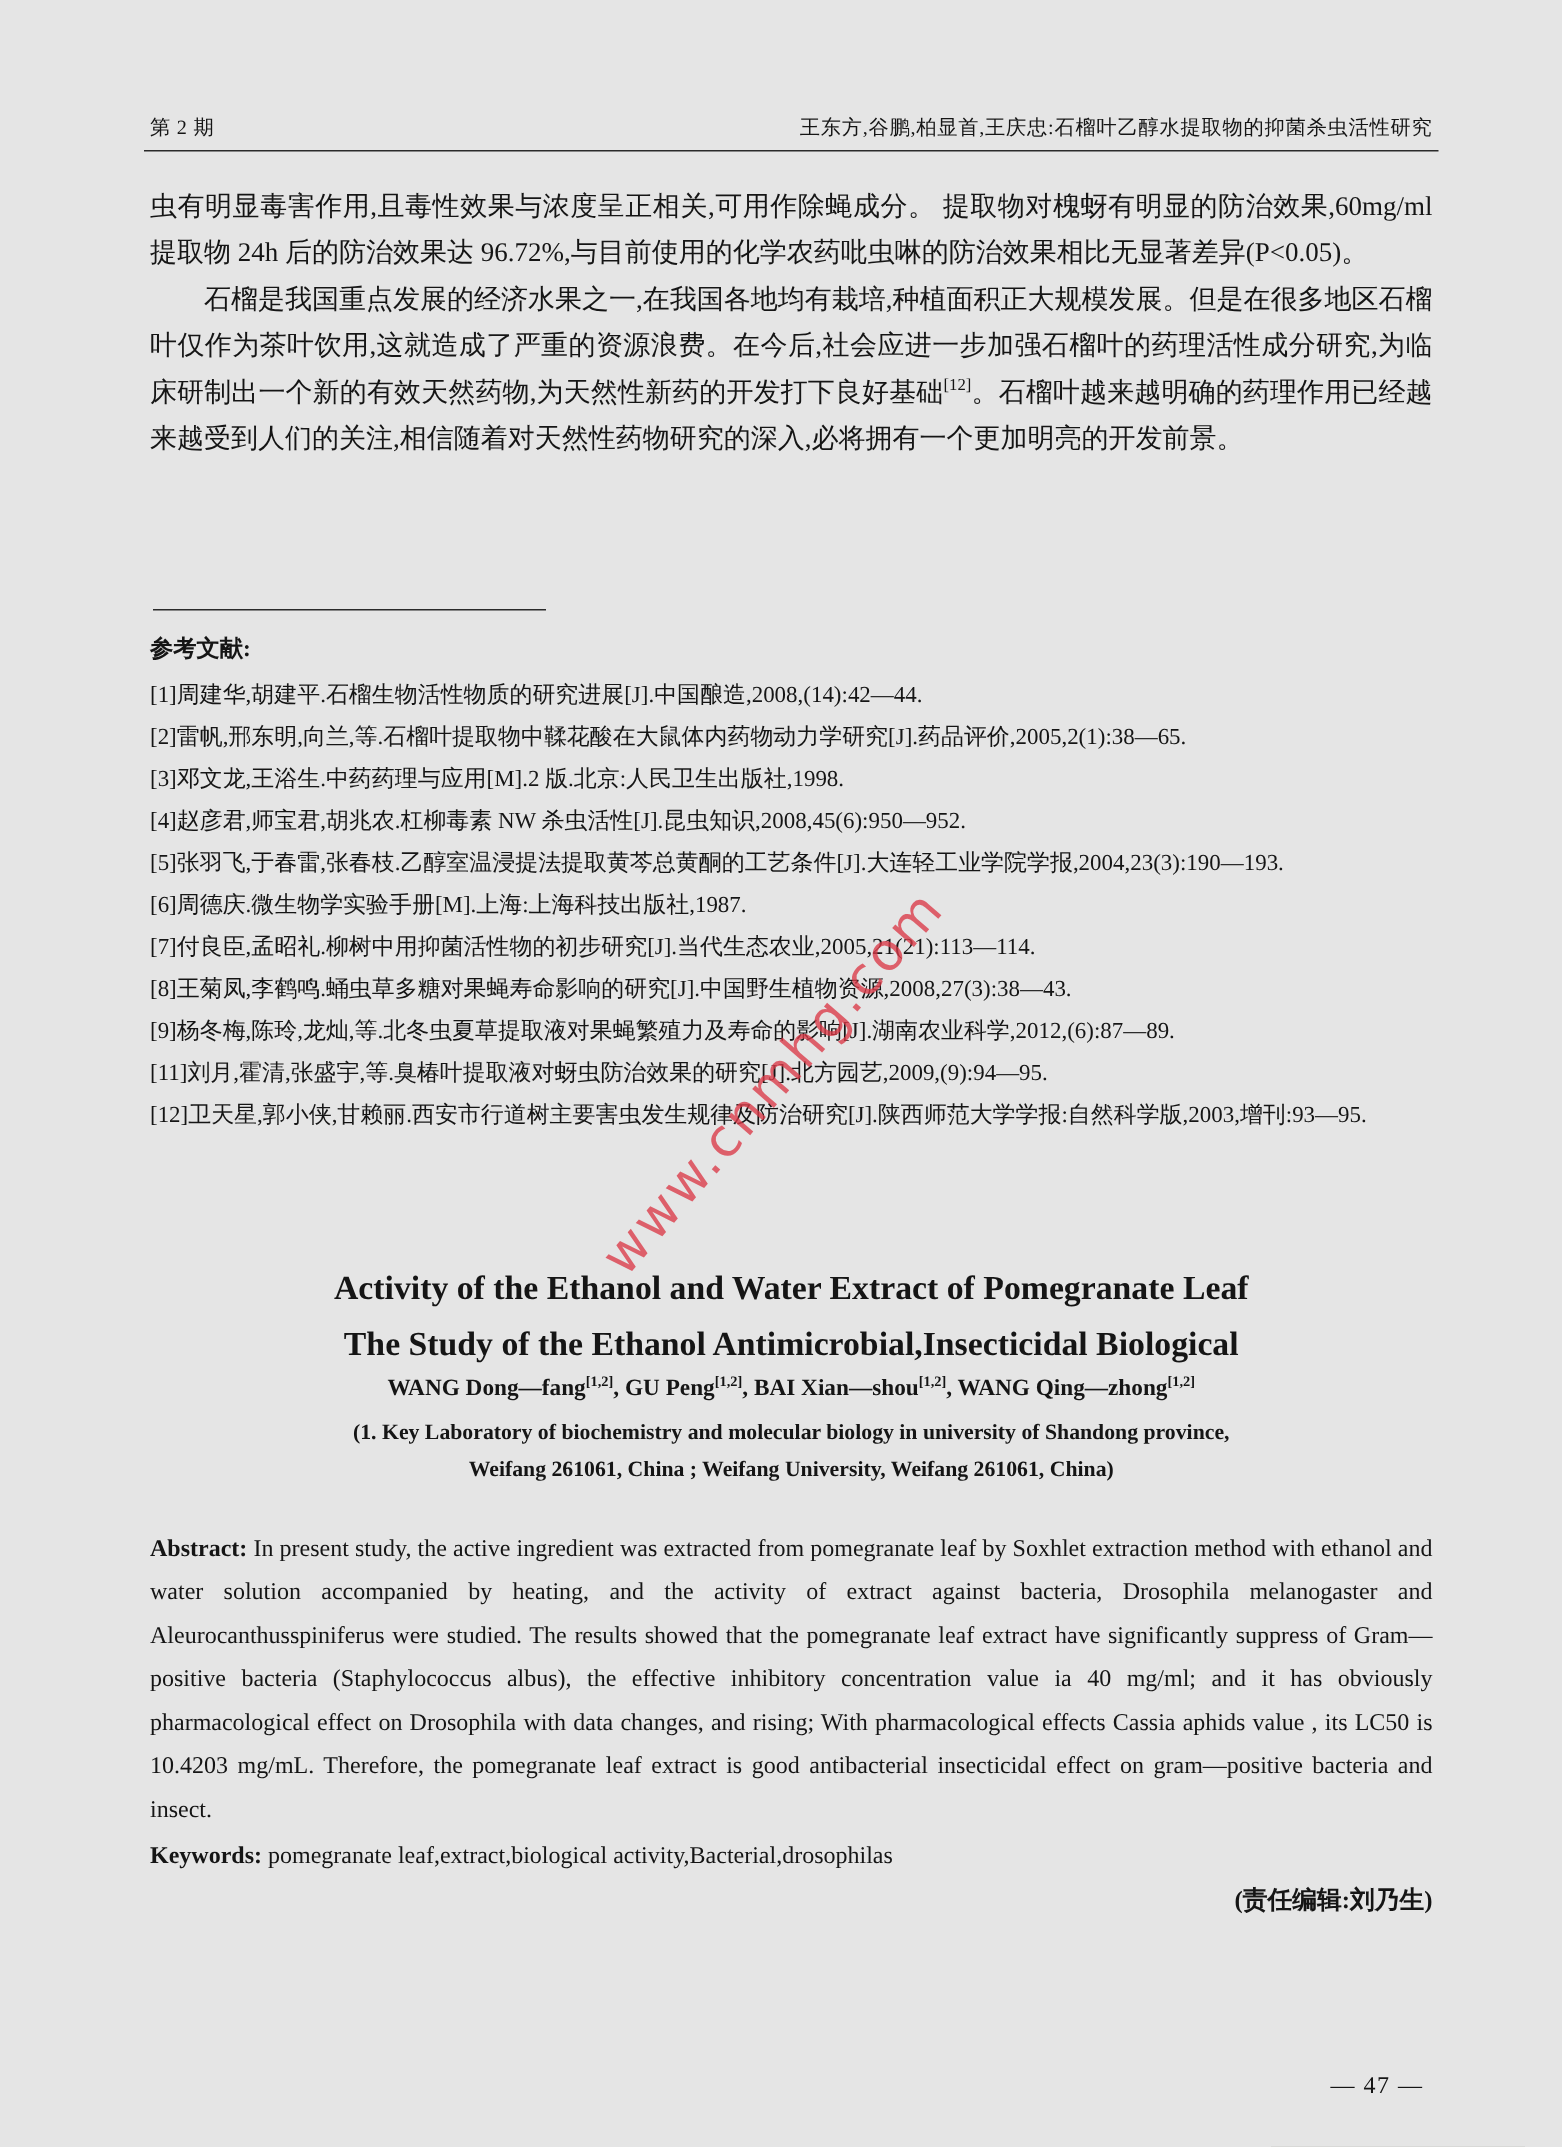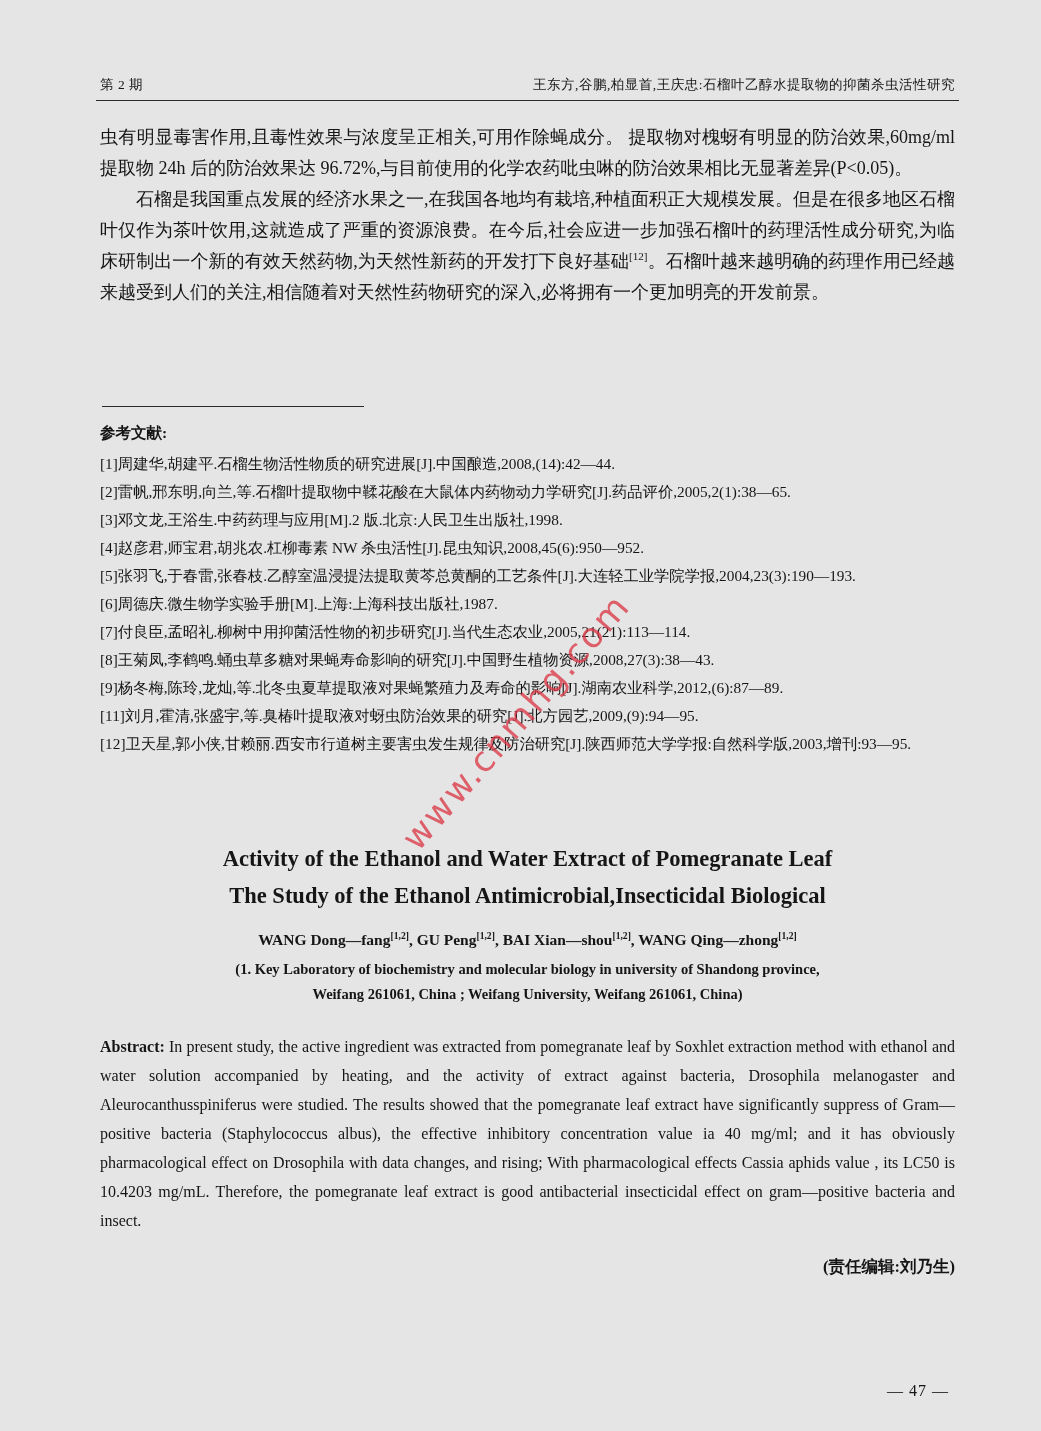--- a/index.html
+++ b/index.html
@@ -58,21 +58,21 @@
   .eng-title {
     text-align: center;
     font-weight: bold;
     font-size: 22.5px;
     line-height: 37px;
   }
   .authors {
     text-align: center;
     font-weight: bold;
     font-size: 15.5px;
-    margin-top: 17px;
+    margin-top: 3px;
   }
   .affil {
     text-align: center;
     font-weight: bold;
     font-size: 14.5px;
     line-height: 25px;
   }
   .affil-first { margin-top: 8px; }
   .abstract {
     margin: 25px 0 0 0;
@@ -157,19 +157,20 @@
       <span><span>GU Peng</span><sup>[1,2]</sup><span>, </span></span>
       <span><span>BAI Xian—shou</span><sup>[1,2]</sup><span>, </span></span>
       <span><span>WANG Qing—zhong</span><sup>[1,2]</sup><span></span></span>
     </div>
 
     <div class="affil affil-first">(1. Key Laboratory of biochemistry and molecular biology in university of Shandong province,</div>
     <div class="affil">Weifang 261061, China ; Weifang University, Weifang 261061, China)</div>
 
     <p class="abstract"><span class="lbl">Abstract:</span><span> In present study, the active ingredient was extracted from pomegranate leaf by Soxhlet extraction method with ethanol and water solution accompanied by heating, and the activity of extract against bacteria, Drosophila melanogaster and Aleurocanthusspiniferus were studied. The results showed that the pomegranate leaf extract have significantly suppress of Gram—positive bacteria (Staphylococcus albus), the effective inhibitory concentration value ia 40 mg/ml; and it has obviously pharmacological effect on Drosophila with data changes, and rising; With pharmacological effects Cassia aphids value , its LC50 is 10.4203 mg/mL. Therefore, the pomegranate leaf extract is good antibacterial insecticidal effect on gram—positive bacteria and insect.</span></p>
 
+    <p class="keywords"><span class="lbl">Keywords:</span><span> pomegranate leaf,extract,biological activity,Bacterial,drosophilas</span></p>
   </div>
 
   <div class="editor">(责任编辑:刘乃生)</div>
 
   <div class="pagenum">— 47 —</div>
 
 </div>
 
 </body></html>

